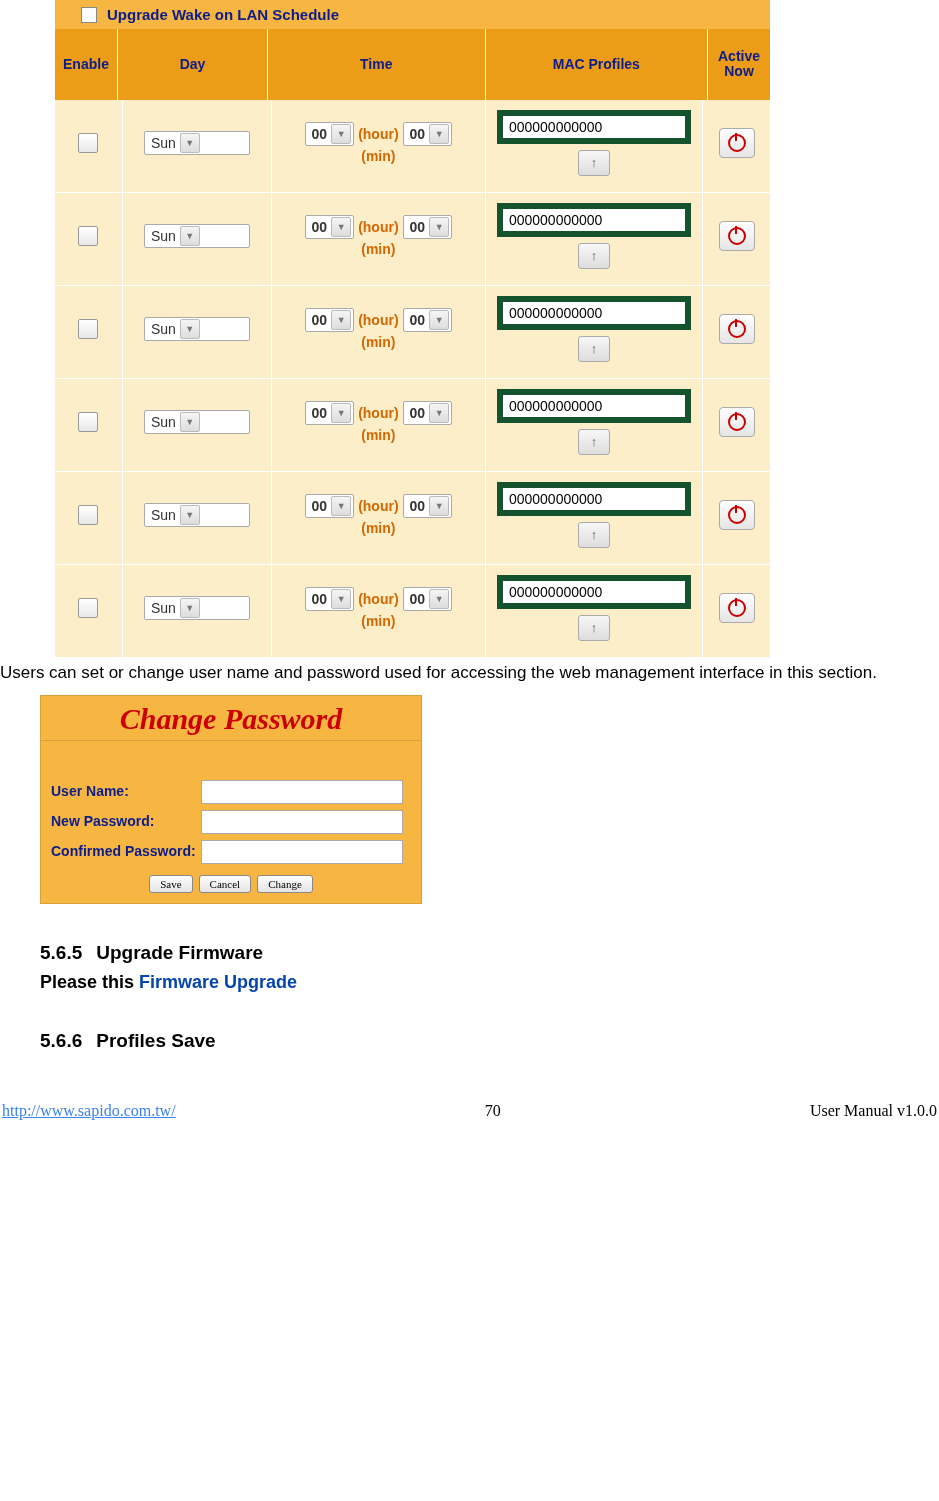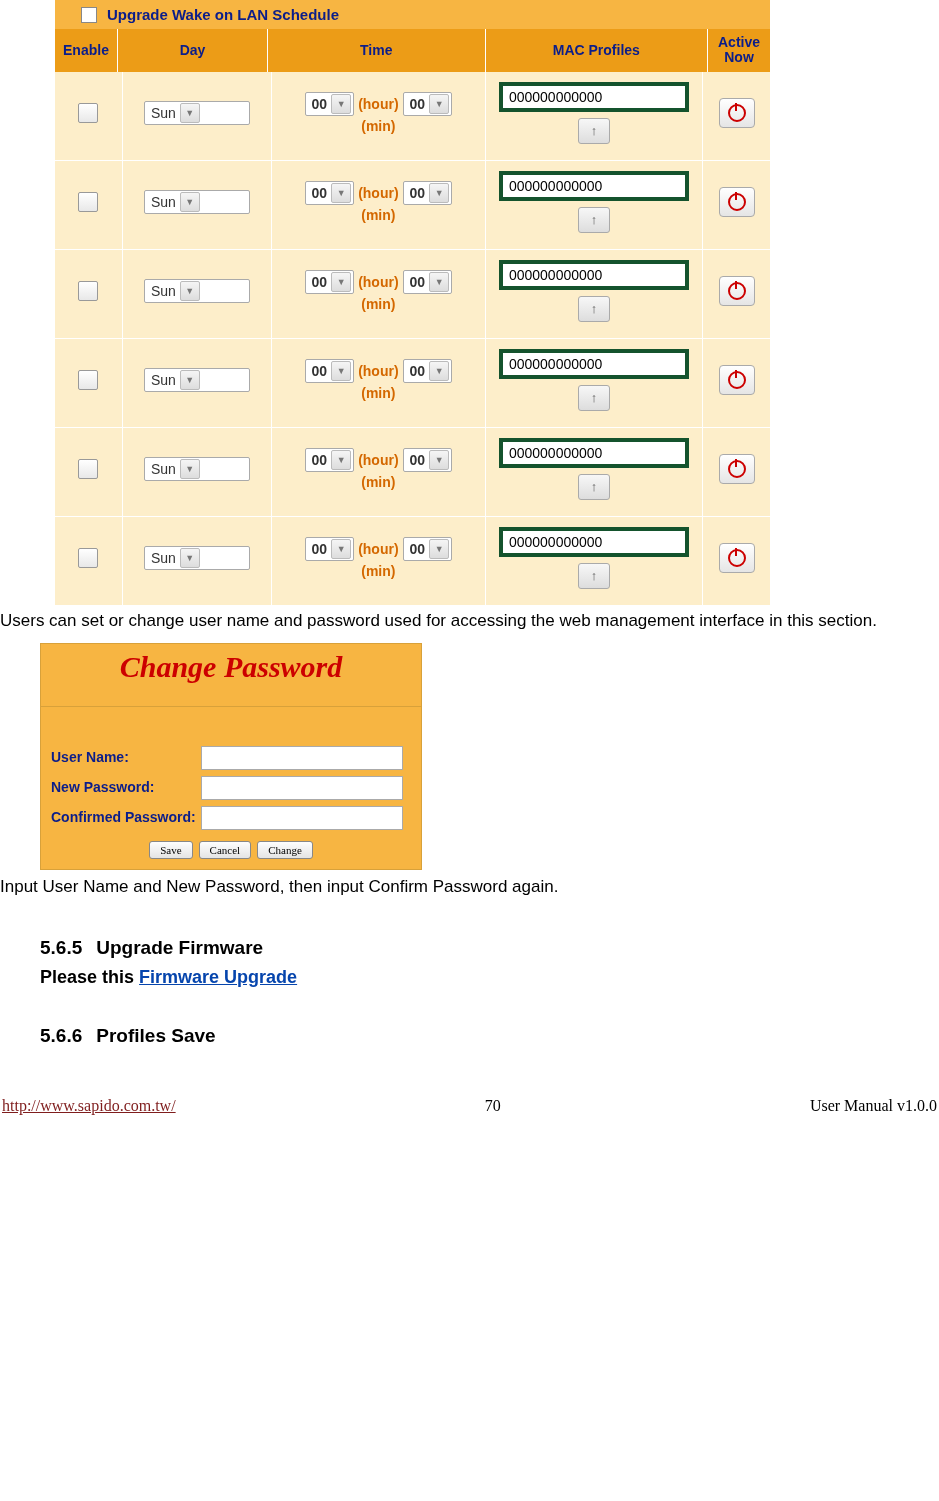--- a/index.html
+++ b/index.html
@@ -39,21 +39,21 @@
   .wol-head {
     display: flex;
     background: #ec9c17;
     color: #0b1d8a;
     font-weight: bold;
     font-size: 14px;
     text-align: center;
   }
   .wol-head > div {
     border-right: 1px solid #fff;
-    padding: 6px 2px;
+    padding: 20px 2px;
     display: flex;
     align-items: center;
     justify-content: center;
     line-height: 1.1;
   }
   .col-enable { width: 60px; }
   .col-day    { width: 150px; }
   .col-time   { width: 220px; }
   .col-mac    { width: 225px; }
   .col-act    { width: 60px; border-right: none !important; }
@@ -103,21 +103,21 @@
     font-size: 14px;
     color: #d46800;
     font-weight: bold;
     flex-wrap: wrap;
     justify-content: center;
   }
   .time-line .lbl { font-weight: bold; }
   .mac-input {
     width: 170px;
     height: 22px;
-    border: 4px solid #14532d;
+    border: 6px solid #14532d;
     padding: 0 6px;
     font-size: 14px;
     color: #000;
     background: #fff;
   }
   .up-btn {
     margin-top: 6px;
     width: 30px; height: 24px;
     border: 1px solid #aaa;
     border-radius: 3px;
@@ -168,21 +168,21 @@
     padding-bottom: 10px;
   }
   .cp-title {
     background: #f7b542;
     color: #cc0000;
     font-family: "Times New Roman", serif;
     font-style: italic;
     font-weight: bold;
     font-size: 30px;
     text-align: center;
-    padding: 6px 0 22px 0;
+    padding: 6px 0 4px 0;
     border-bottom: 1px solid #d8a13a;
   }
   .cp-body {
     margin-top: 36px;
     padding: 0 10px;
   }
   .cp-row {
     display: flex;
     align-items: center;
     padding: 3px 0;
@@ -209,38 +209,37 @@
   .cp-btn {
     padding: 2px 10px;
     border: 1px solid #888;
     border-radius: 3px;
     background: linear-gradient(#fefefe,#e4e4e4);
     font-family: "Times New Roman", serif;
     font-size: 11px;
   }
   .link {
     color: #0645ad;
-    text-decoration: underline;
     font-weight: bold;
   }
   .refer-line {
     font-size: 18px;
     font-weight: bold;
     margin: 6px 0 0 40px;
   }
   
   .footer {
     display: flex;
     justify-content: space-between;
     font-family: "Times New Roman", serif;
     font-size: 16px;
     margin: 50px 0 0 0;
     padding: 0 2px;
   }
-  .footer a { color: #7f1d1d; text-decoration: underline; }
+  .footer a { color: #3b82f6; text-decoration: underline; }
 </style>
 </head>
 <body>
 
 <div class="page">
 
   <div class="wol-wrap">
     <div class="wol-title-row">
       <div class="wol-title-cb"></div>
       <div class="wol-title-text">Upgrade Wake on LAN Schedule</div>
@@ -502,21 +501,20 @@
         <div class="cp-input"></div>
       </div>
       <div class="cp-btns">
         <div class="cp-btn">Save</div>
         <div class="cp-btn">Cancel</div>
         <div class="cp-btn">Change</div>
       </div>
     </div>
   </div>
 
-  <div class="body-text">Input User Name and New Password, then input Confirm Password again.</div>
 
   <div class="sec-h">
     <span>5.6.5</span>
     <span>Upgrade Firmware</span>
   </div>
   <div class="refer-line">
     <span>Please this </span><span class="link">Firmware Upgrade</span>
   </div>
 
   <div class="sec-h" style="margin-top:37px">

